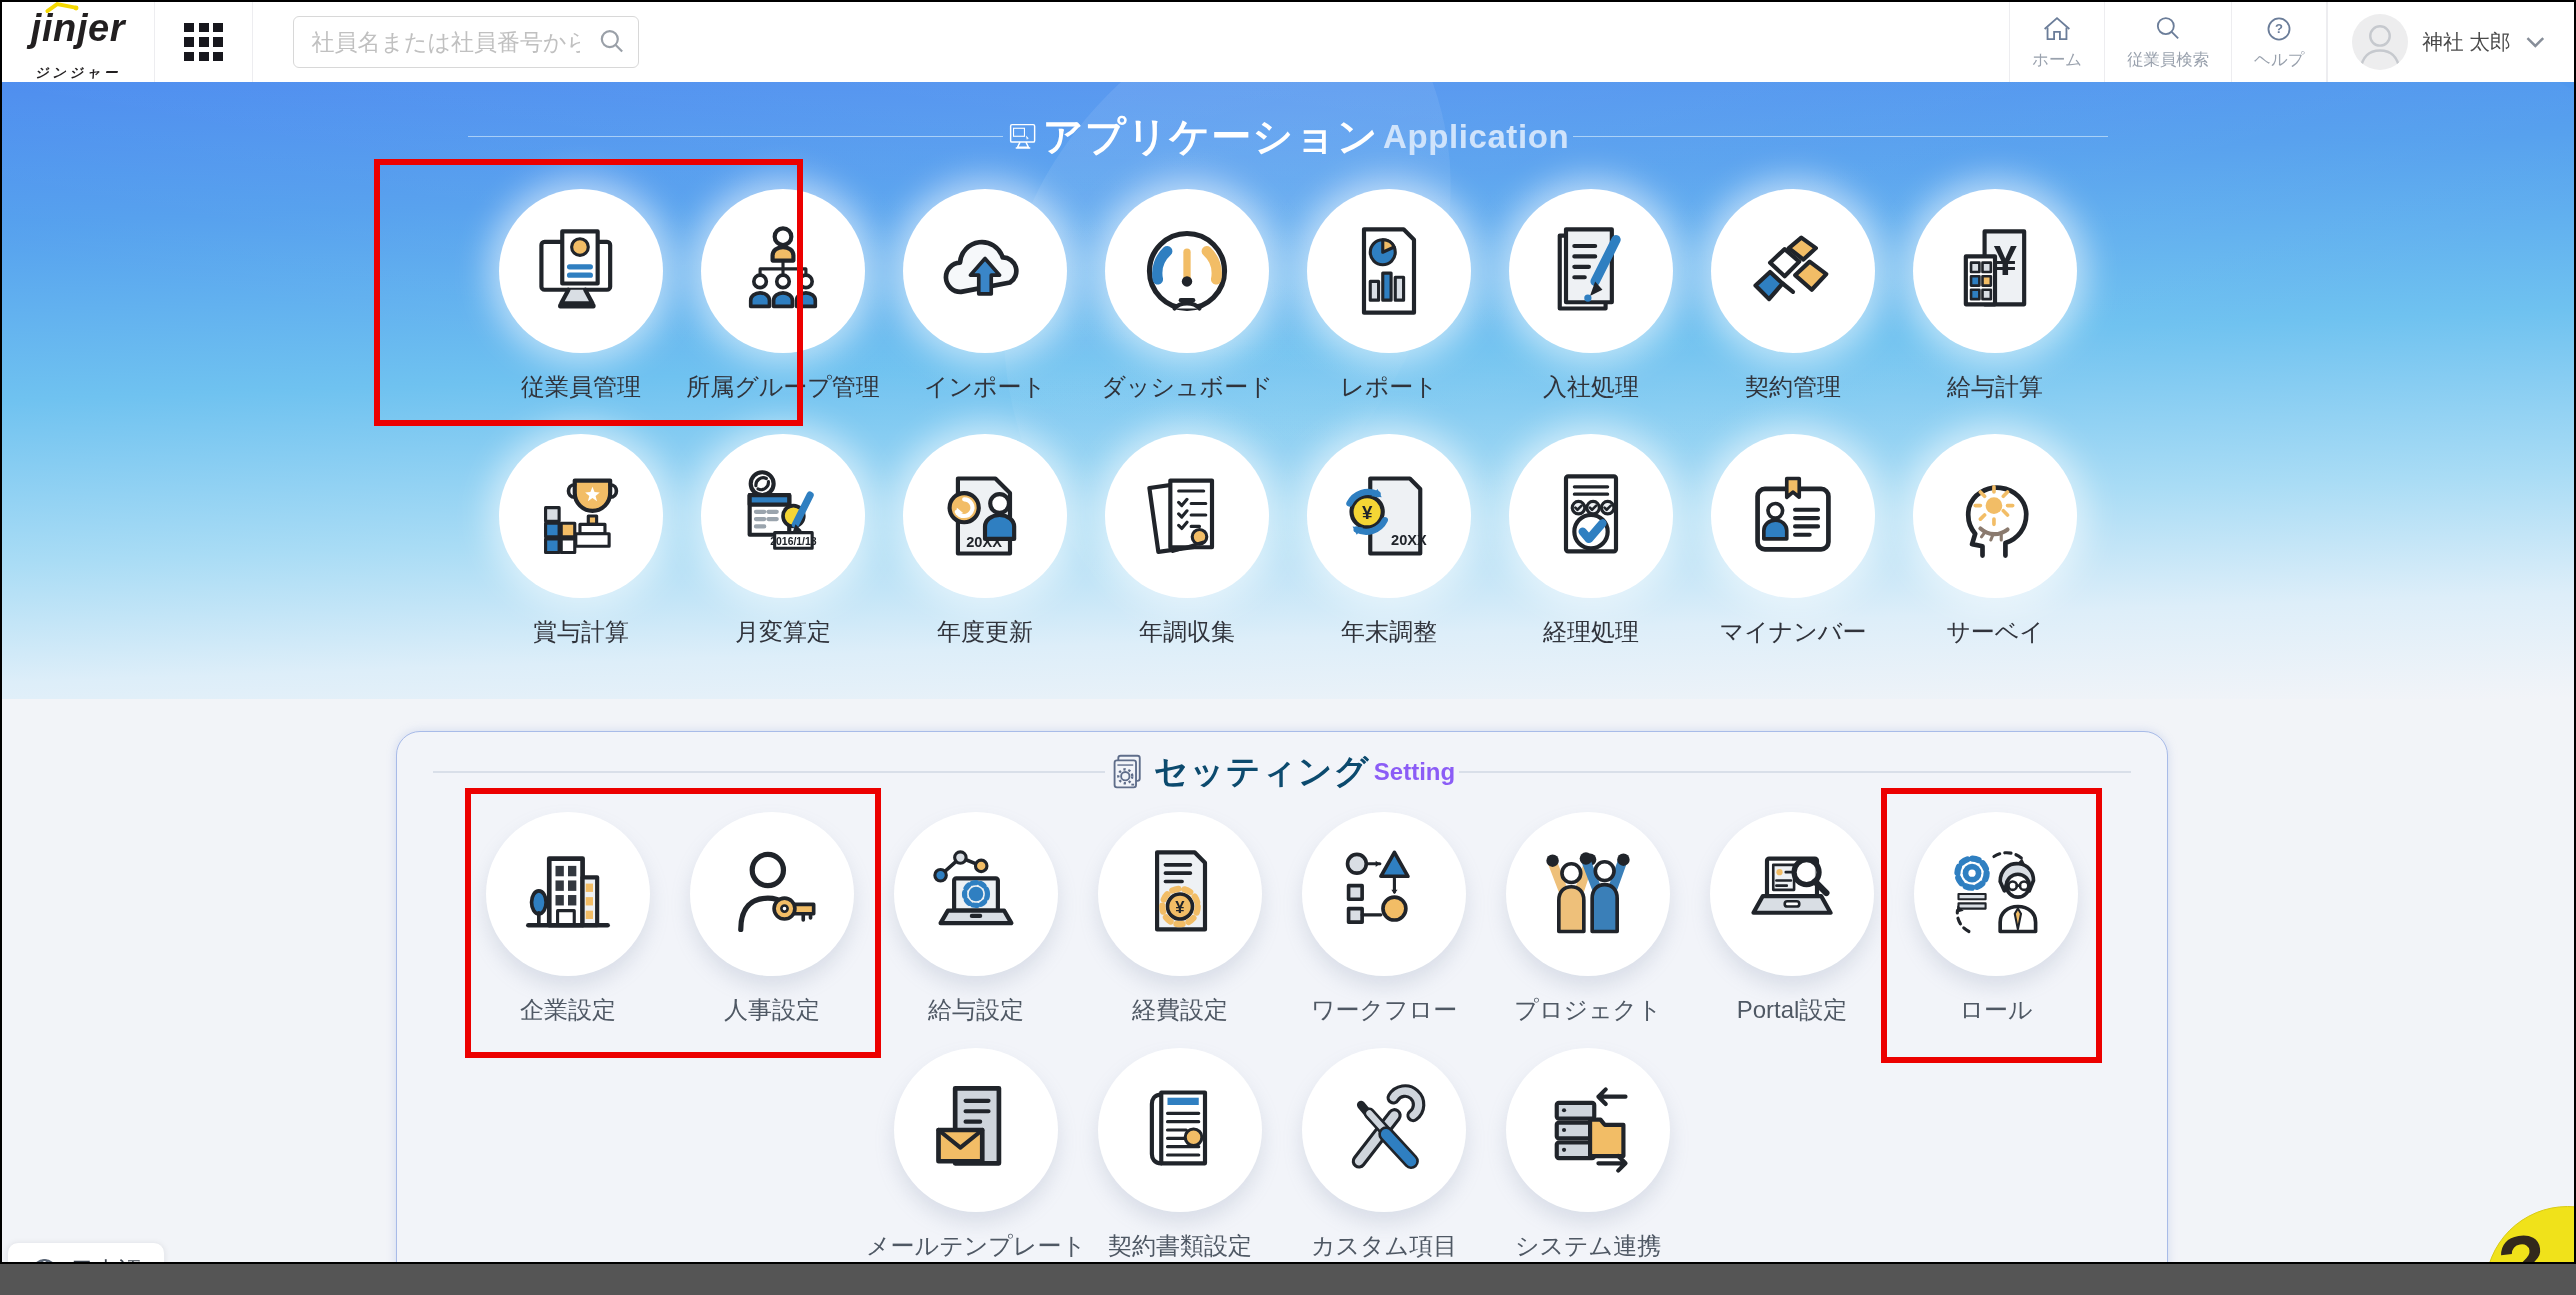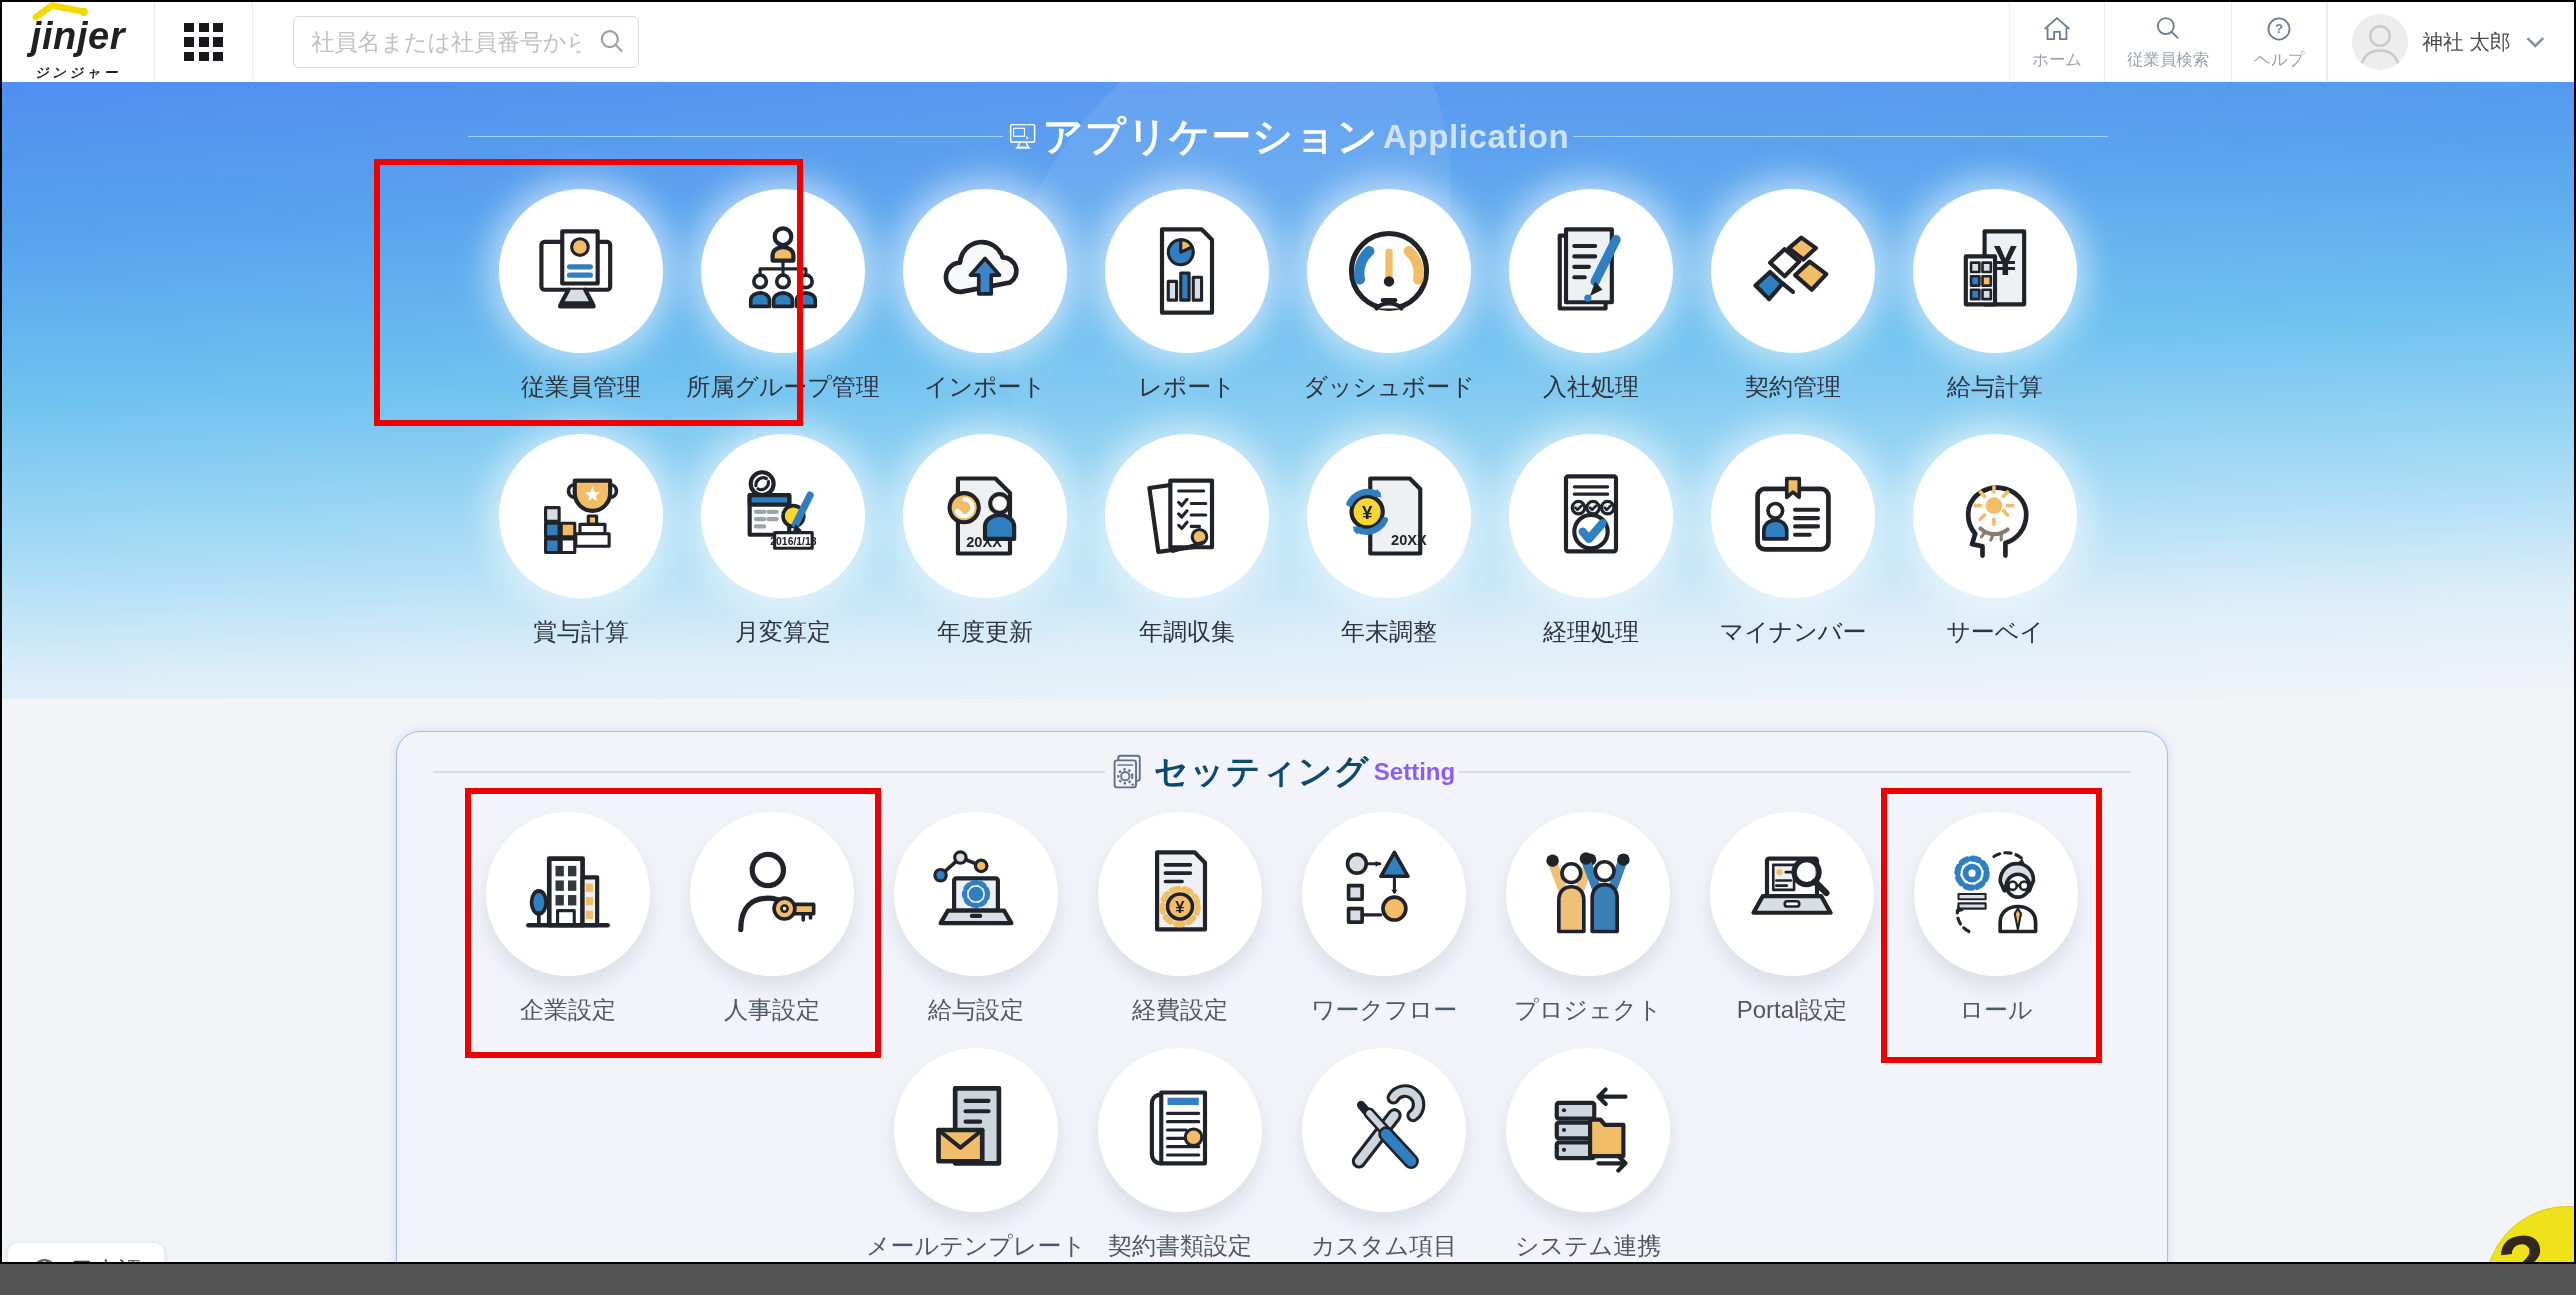--- a/index.html
+++ b/index.html
@@ -5,21 +5,21 @@
   html,body{margin:0;padding:0;background:#555;}
   *{box-sizing:border-box;}
   .frame{position:relative;width:2576px;height:1264px;background:#f2f4f8;border:2.4px solid #000;
          overflow:hidden;font-family:"Liberation Sans","DejaVu Sans",sans-serif;}
 
   
   .header{position:absolute;top:0;left:0;right:0;height:80px;background:#fff;display:flex;align-items:stretch;z-index:30;}
   .logo{display:flex;flex-direction:column;justify-content:center;align-items:center;width:152px;cursor:pointer;}
   .logo-mark{width:67px;height:20.7px;margin-left:-28px;margin-bottom:-4.9px;}
   .logo-word{font-size:38px;font-weight:bold;font-style:italic;color:#221f20;letter-spacing:0.6px;line-height:1;}
-  .logo-sub{font-size:13.4px;font-weight:bold;font-style:italic;color:#221f20;letter-spacing:3.6px;margin-top:9px;}
+  .logo-sub{font-size:13.4px;font-weight:bold;font-style:italic;color:#221f20;letter-spacing:3.6px;margin-top:17px;}
   .vdiv{width:1.2px;background:#ededf0;}
   .grid-btn{width:97px;display:flex;align-items:center;justify-content:center;cursor:pointer;}
   .grid-ic{display:grid;grid-template-columns:repeat(3,9.7px);grid-template-rows:repeat(3,9.7px);gap:4.9px;}
   .grid-ic div{background:#17171d;}
   .search-wrap{position:relative;align-self:center;margin-left:40px;width:346px;height:52px;}
   .search-wrap input{width:100%;height:100%;border:1.8px solid #d8d8d8;border-radius:6px;font-size:23px;
         padding:0 58px 0 17px;color:#333;outline:none;font-family:inherit;background:#fff;}
   .search-wrap input::placeholder{color:#c0c0c0;}
   .search-wrap svg{position:absolute;right:11px;top:50%;transform:translateY(-50%);}
   .hspace{flex:1;}
@@ -216,44 +216,44 @@
             <path d="M25 68a14 14 0 0 1-1-28 21 21 0 0 1 41-5 13 13 0 0 1 7 24z" fill="#f6f8fa" stroke="#20242a" stroke-width="4.5"></path>
             <path d="M48 36L34 52h8v18h12V52h8z" fill="#3a86c8" stroke="#20242a" stroke-width="3.5"></path>
           </svg>
         </div>
         <div class="item-label">インポート</div>
       </div>
 
       <div class="item">
         <div class="circle">
           <svg class="ic" viewBox="0 0 96 96">
-            <path d="M24 8h38l10 10v70H24z" fill="#fff" stroke="#20242a" stroke-width="4"></path>
-            <circle cx="42" cy="30" r="12" fill="#2f7fc1" stroke="#20242a" stroke-width="3"></circle>
-            <path d="M42 30V18a12 12 0 0 1 11 7z" fill="#f2bd66" stroke="#20242a" stroke-width="3"></path>
-            <rect x="30" y="58" width="8" height="18" fill="#d9dee4" stroke="#20242a" stroke-width="3"></rect>
-            <rect x="42" y="50" width="8" height="26" fill="#2f7fc1" stroke="#20242a" stroke-width="3"></rect>
-            <rect x="54" y="54" width="8" height="22" fill="#d9dee4" stroke="#20242a" stroke-width="3"></rect>
-          </svg>
-        </div>
-        <div class="item-label">レポート</div>
-      </div>
-
-      <div class="item">
-        <div class="circle">
-          <svg class="ic" viewBox="0 0 96 96">
             <circle cx="48" cy="48" r="36" fill="#fff" stroke="#20242a" stroke-width="5"></circle>
             <path d="M20 56a29 29 0 0 1 9-27" fill="none" stroke="#2f7fc1" stroke-width="10"></path>
             <path d="M67 29a29 29 0 0 1 9 27" fill="none" stroke="#f2bd66" stroke-width="10"></path>
             <path d="M48 30v26" stroke="#f2bd66" stroke-width="7"></path>
             <circle cx="48" cy="58" r="5" fill="#20242a"></circle>
             <path d="M36 84a14 10 0 0 1 24 0" fill="#fff" stroke="#20242a" stroke-width="4"></path>
             <path d="M42 76h12" stroke="#20242a" stroke-width="4"></path>
           </svg>
         </div>
         <div class="item-label">ダッシュボード</div>
+      </div>
+
+      <div class="item">
+        <div class="circle">
+          <svg class="ic" viewBox="0 0 96 96">
+            <path d="M24 8h38l10 10v70H24z" fill="#fff" stroke="#20242a" stroke-width="4"></path>
+            <circle cx="42" cy="30" r="12" fill="#2f7fc1" stroke="#20242a" stroke-width="3"></circle>
+            <path d="M42 30V18a12 12 0 0 1 11 7z" fill="#f2bd66" stroke="#20242a" stroke-width="3"></path>
+            <rect x="30" y="58" width="8" height="18" fill="#d9dee4" stroke="#20242a" stroke-width="3"></rect>
+            <rect x="42" y="50" width="8" height="26" fill="#2f7fc1" stroke="#20242a" stroke-width="3"></rect>
+            <rect x="54" y="54" width="8" height="22" fill="#d9dee4" stroke="#20242a" stroke-width="3"></rect>
+          </svg>
+        </div>
+        <div class="item-label">レポート</div>
       </div>
 
       <div class="item">
         <div class="circle">
           <svg class="ic" viewBox="0 0 96 96">
             <rect x="18" y="14" width="44" height="70" fill="#fff" stroke="#20242a" stroke-width="4"></rect>
             <rect x="24" y="8" width="44" height="70" fill="#eef1f4" stroke="#20242a" stroke-width="4"></rect>
             <path d="M32 24h20M32 34h20M32 44h14M32 54h10" stroke="#20242a" stroke-width="4"></path>
             <path d="M72 18L52 58" stroke="#2f7fc1" stroke-width="9"></path>
             <path d="M52 58l-5 14 12-6z" fill="#20242a"></path>

